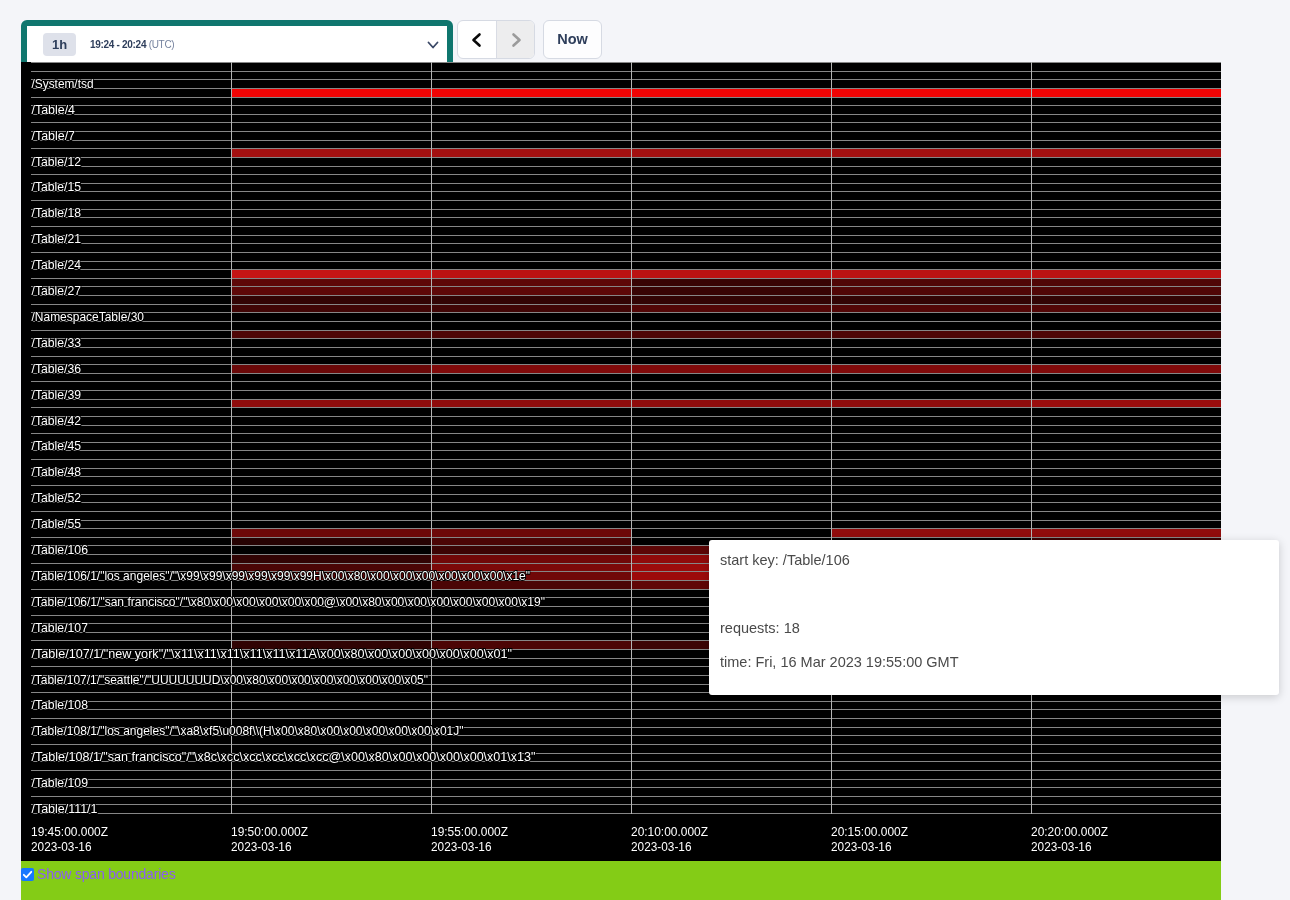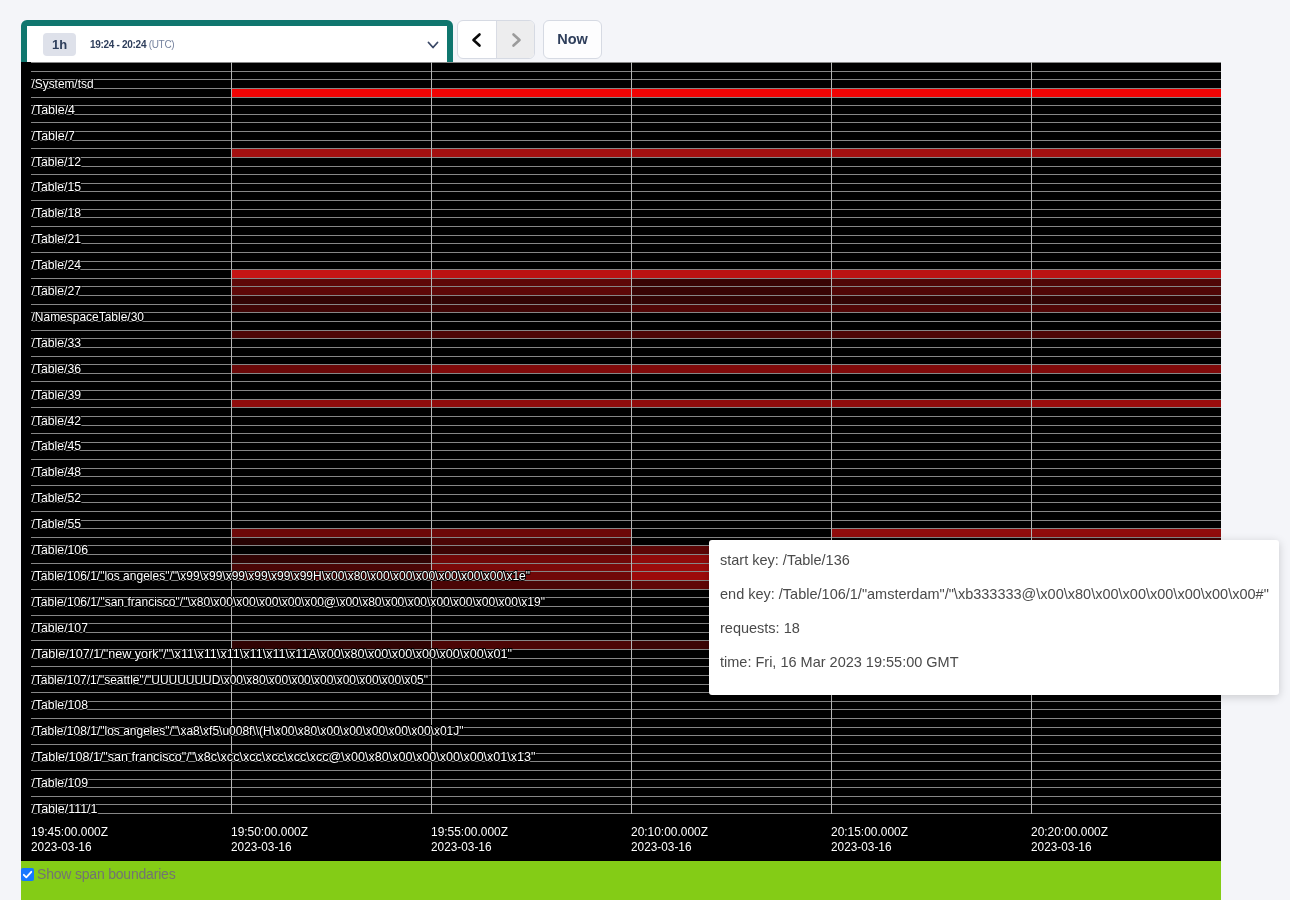--- a/index.html
+++ b/index.html
@@ -13,21 +13,21 @@
 #arrows{left:457px;top:20px;width:76px;height:37px;background:#fff;border:1px solid #d6dae3;border-radius:6px;overflow:hidden}
 #arrowR{left:38px;top:0;width:38px;height:37px;background:#ededee;border-left:1px solid #d9dce4}
 .ctr{display:flex;align-items:center;justify-content:center}
 #nowbtn{left:543px;top:20px;width:57px;height:37px;background:#fdfdfe;border:1px solid #d6dae3;border-radius:6px;
   font-size:14.5px;font-weight:bold;color:#2e3e5b;text-align:center;line-height:37px}
 #canvas{left:21px;top:62px;width:1200px;height:860px;background:#84cc16}
 #tooltip{left:709px;top:540px;width:570px;height:155px;background:#fff;border-radius:3px;
   box-shadow:0 2px 10px rgba(0,0,0,.18);color:#4a4a4a;font-size:14.5px}
 #tooltip div{position:absolute;left:11px;white-space:nowrap}
 #cbox{left:21px;top:868px;width:13px;height:13px;background:#1677ff;border-radius:2px}
-#cblabel{left:37px;top:867px;font-size:14px;letter-spacing:-0.2px;color:#737373;line-height:15px;white-space:nowrap}
+#cblabel{left:37px;top:867px;font-size:14px;letter-spacing:-0.2px;color:#8b5cf6;line-height:15px;white-space:nowrap}
 </style></head>
 <body>
 <div class="abs" id="dropdown">
   <div class="abs" id="badge">1h</div>
   <div class="abs" id="rangetext">19:24 - 20:24 <span class="utc">(UTC)</span></div>
   <svg class="abs" id="ddcaret" width="14" height="14" viewBox="0 0 14 14">
       <path d="M2.5 4.5 L7 9.5 L11.5 4.5" fill="none" stroke="#3a4866" stroke-width="1.8" stroke-linecap="round" stroke-linejoin="round"></path>
     </svg>
 </div>
 <div class="abs" id="arrows">
@@ -132,22 +132,21 @@
 <text x="610" y="774" textLength="77" lengthAdjust="spacingAndGlyphs">20:10:00.000Z</text>
 <text x="610" y="788.5" textLength="60.5" lengthAdjust="spacingAndGlyphs">2023-03-16</text>
 <text x="810" y="774" textLength="77" lengthAdjust="spacingAndGlyphs">20:15:00.000Z</text>
 <text x="810" y="788.5" textLength="60.5" lengthAdjust="spacingAndGlyphs">2023-03-16</text>
 <text x="1010" y="774" textLength="77" lengthAdjust="spacingAndGlyphs">20:20:00.000Z</text>
 <text x="1010" y="788.5" textLength="60.5" lengthAdjust="spacingAndGlyphs">2023-03-16</text>
 </g>
 </svg>
 </div>
 <div class="abs" id="tooltip">
-  <div style="top:12px">start key: /Table/136</div>
-  <div style="top:46px">end key: /Table/106/1/"amsterdam"/"\xb333333@\x00\x80\x00\x00\x00\x00\x00\x00#"</div>
+  <div style="top:12px">start key: /Table/106</div>
   <div style="top:80px">requests: 18</div>
   <div style="top:114px">time: Fri, 16 Mar 2023 19:55:00 GMT</div>
 </div>
 <div class="abs" id="cbox">
   <svg width="13" height="13" viewBox="0 0 13 13" style="display:block">
       <path d="M2.8 6.8 L5.3 9.3 L10.3 3.8" fill="none" stroke="#fff" stroke-width="1.8" stroke-linecap="round" stroke-linejoin="round"></path>
     </svg>
 </div>
 <div class="abs" id="cblabel">Show span boundaries</div>
 </body></html>

